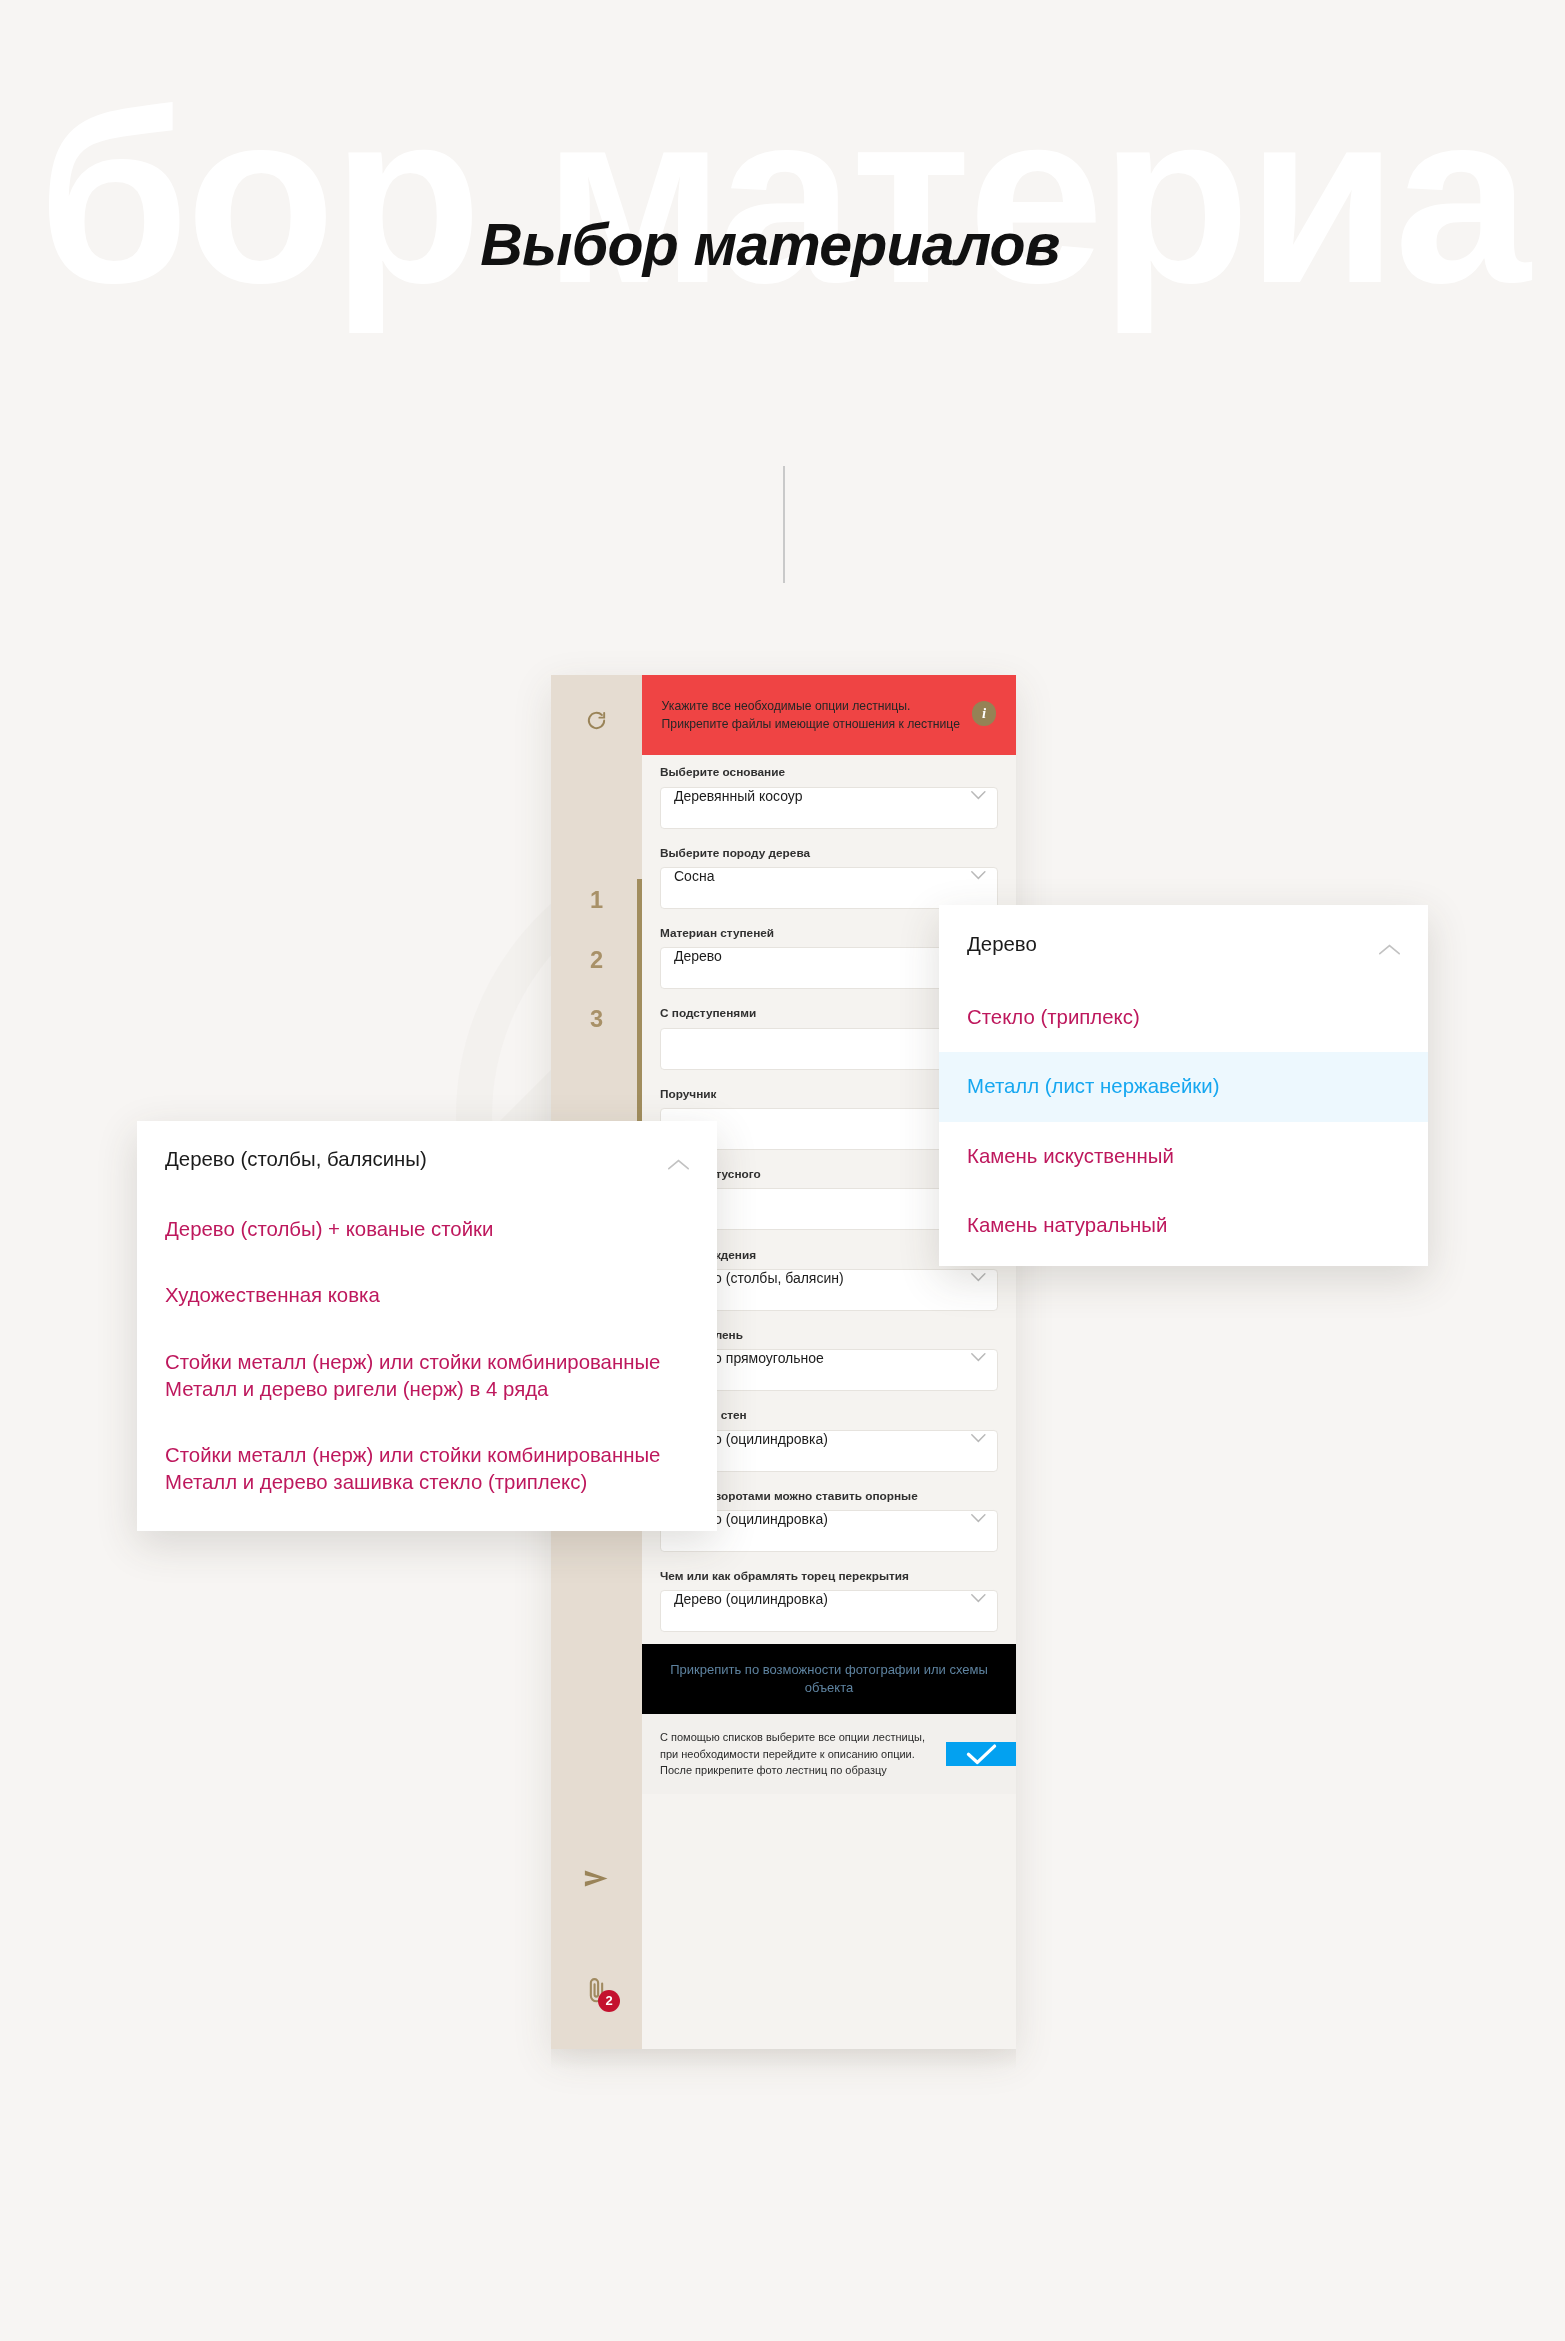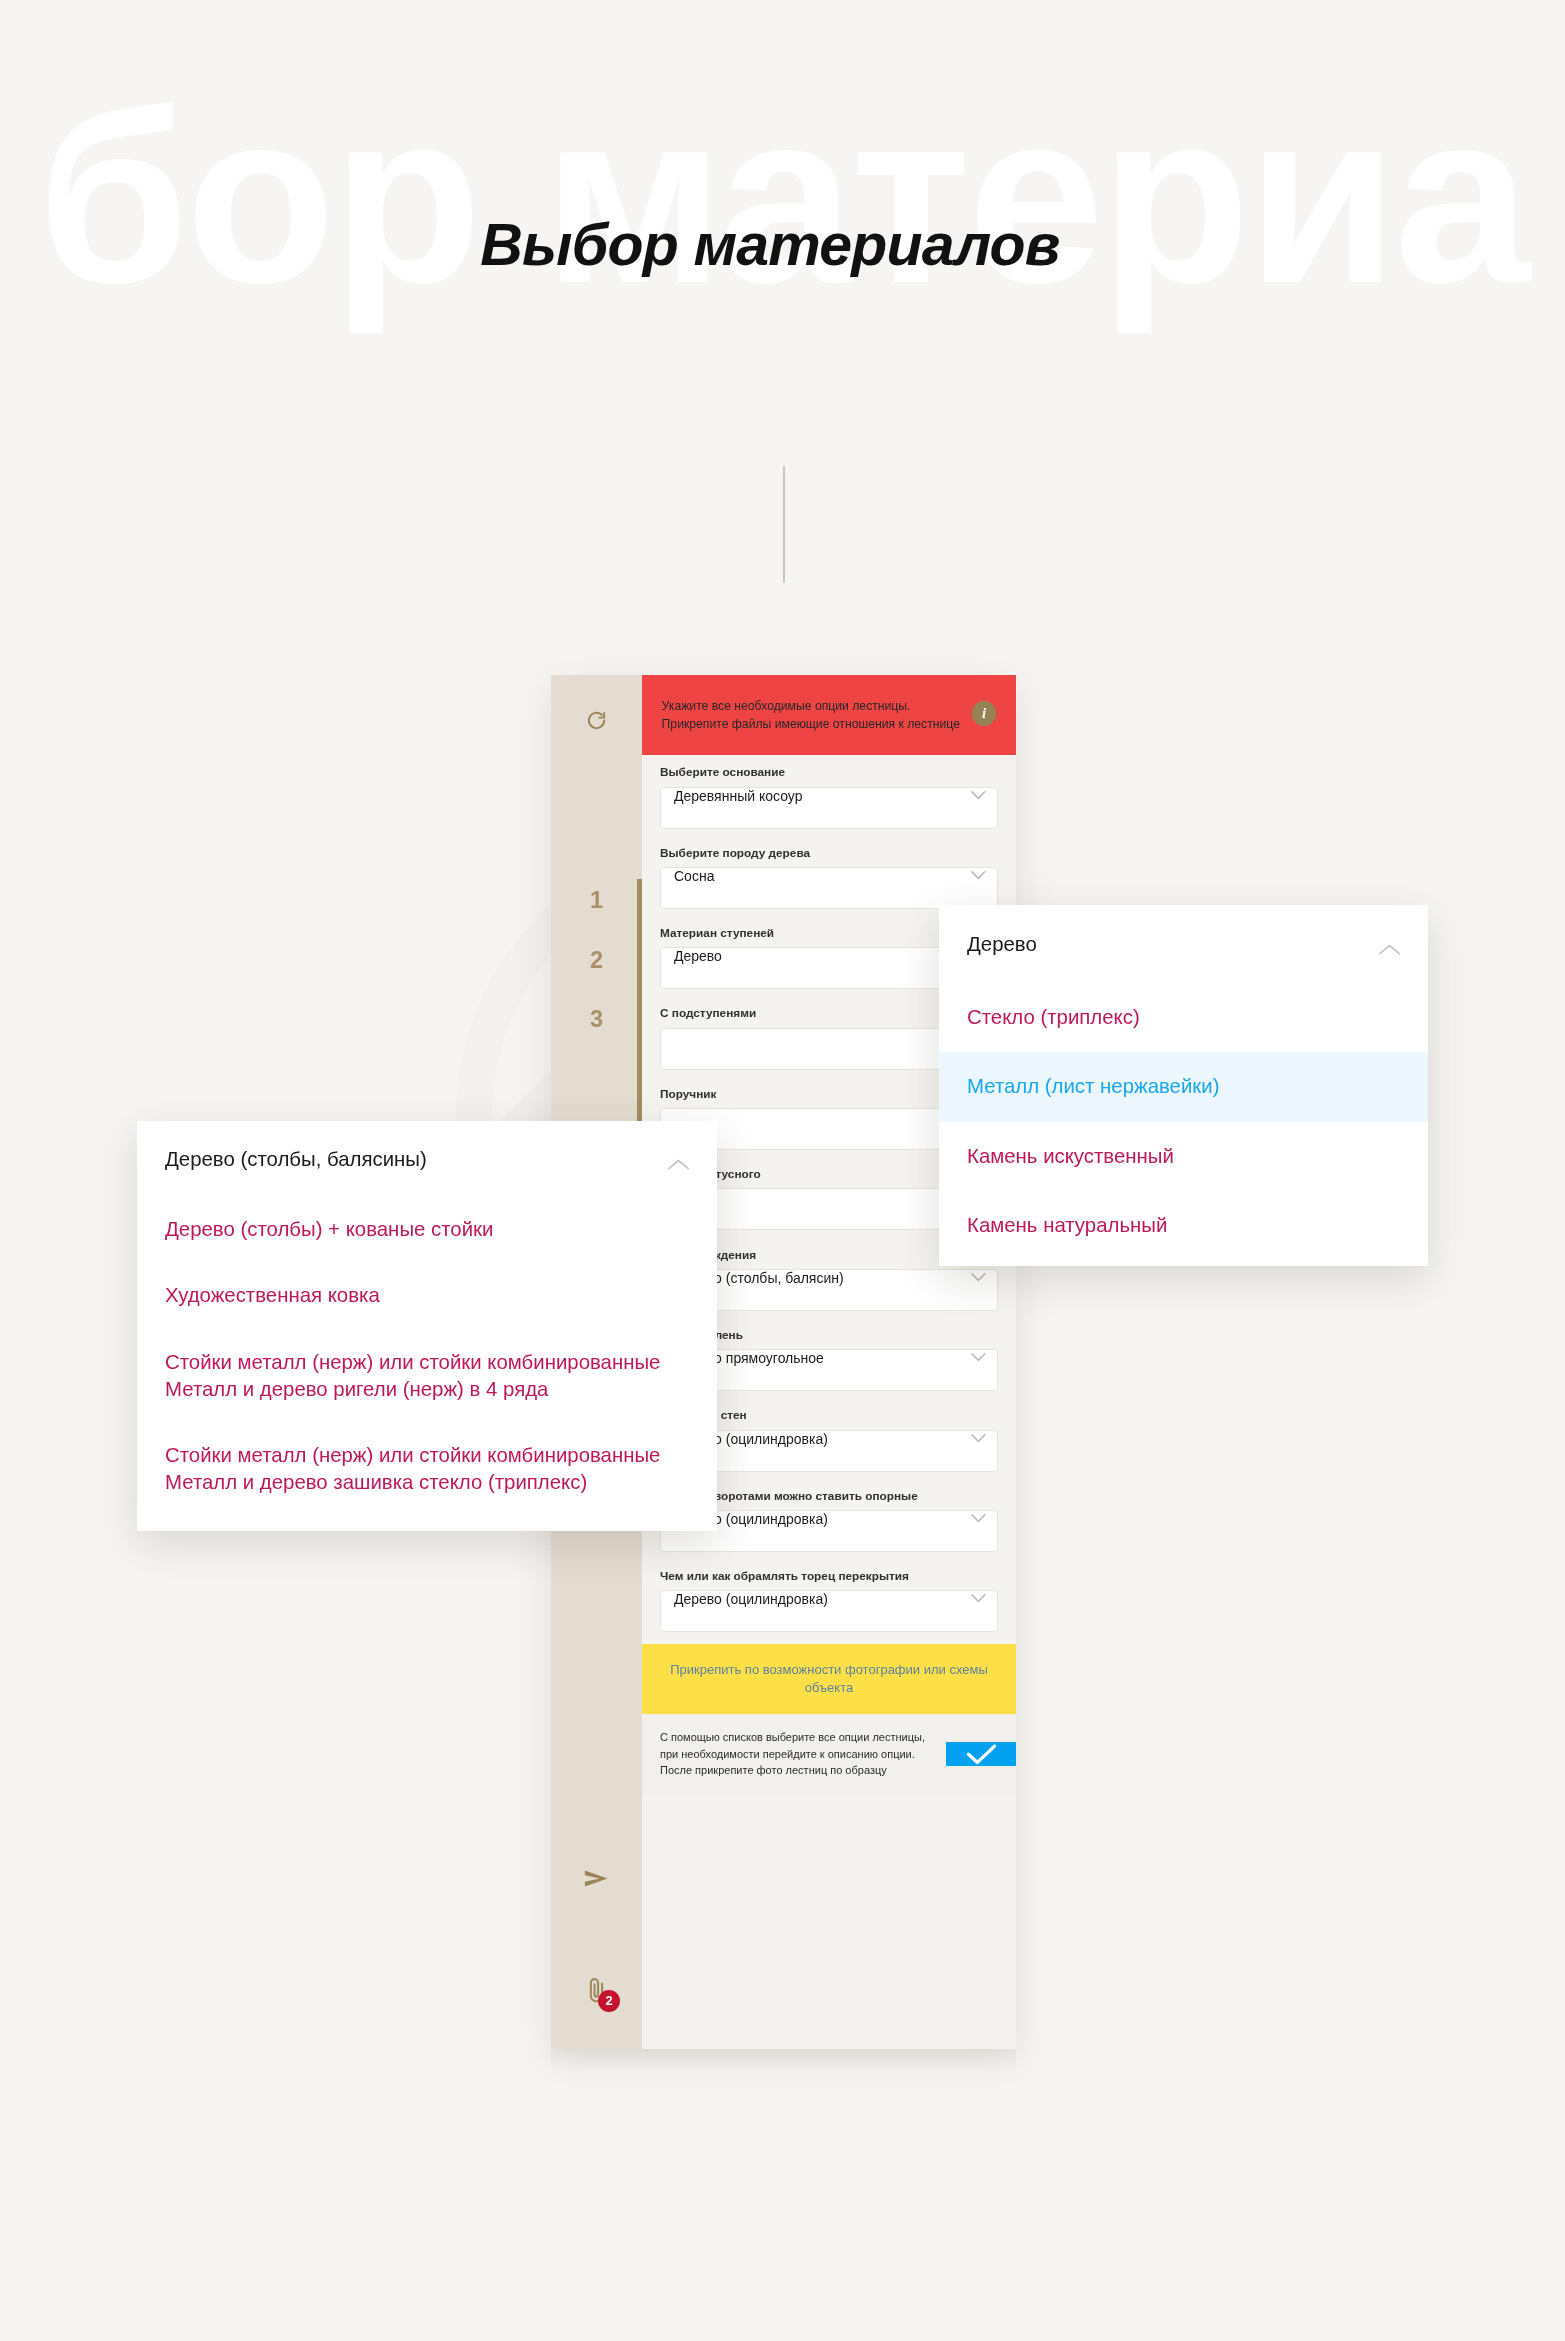--- a/index.html
+++ b/index.html
@@ -235,21 +235,21 @@
   .field-select .val {
     flex: 1;
     font-size: 14px;
     color: #1c1c1c;
   }
   .chev { color: #b9b9b9; flex: 0 0 auto; }
 
   .attach-zone {
     margin: 11.4px 0 0 0;
     height: 70px;
-    background: #fde047;
+    background: #000000;
     display: flex;
     align-items: center;
     justify-content: center;
     text-align: center;
     font-size: 13px;
     line-height: 1.4;
     color: #5e83a0;
     padding: 0 19.6px;
   }
 

